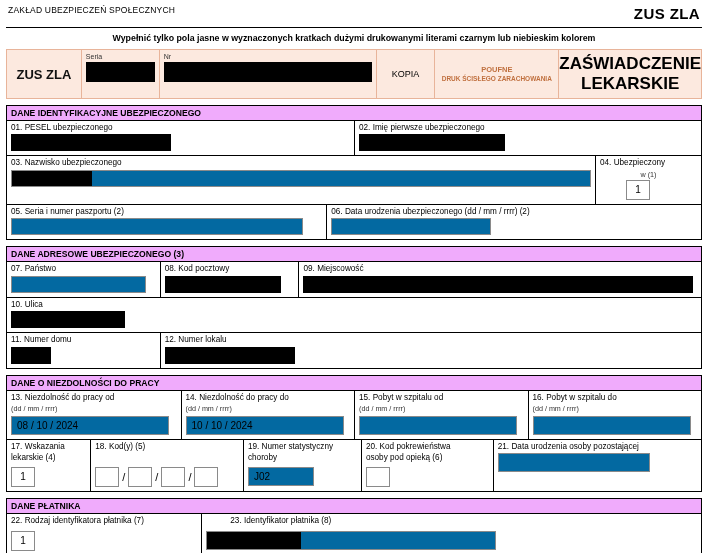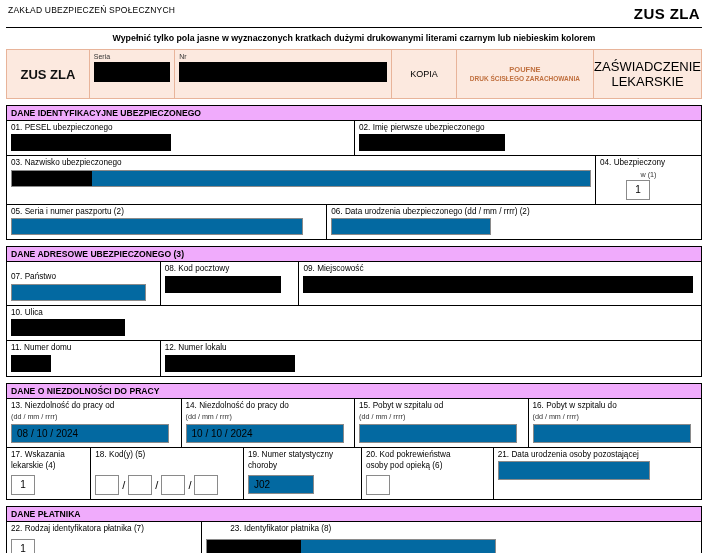--- a/index.html
+++ b/index.html
@@ -23,21 +23,21 @@
   
   .banner{display:flex;border:1px solid #e8b49a;height:48px;background:#fce9df;}
   .bcell{display:flex;align-items:center;position:relative;}
   .b-zla{width:90px;justify-content:center;font-weight:bold;font-size:13px;color:#111;border-right:1px solid #e8b49a;}
   .b-seria{width:84px;border-right:1px solid #e8b49a;padding:3px 4px;flex-direction:column;align-items:flex-start;}
   .b-nr{flex:0 0 208px;border-right:1px solid #e8b49a;padding:3px 4px;flex-direction:column;align-items:flex-start;}
   .b-kopia{width:70px;justify-content:center;border-right:1px solid #e8b49a;font-size:9px;}
   .b-pouf{width:150px;justify-content:center;text-align:center;border-right:1px solid #e8b49a;line-height:1.25;}
   .b-pouf .l1{font-size:7.5px;color:#c0703f;font-weight:bold;}
   .b-pouf .l2{font-size:6.5px;color:#c0703f;font-weight:bold;}
-  .b-zasw{flex:1;justify-content:center;font-weight:normal;font-size:13px;text-align:center;}
+  .b-zasw{flex:1;justify-content:center;font-weight:bold;font-size:17px;text-align:center;}
   .mini-label{font-size:7px;color:#333;margin-bottom:2px;}
   .redacted{background:#000;height:20px;}
 
   
   .section{margin-top:6px;border:1px solid #000;border-bottom:none;}
   .secbar{background:#f0abfc;border-bottom:1px solid #000;font-weight:bold;font-size:8.6px;padding:2px 4px;}
   .rowline{display:flex;border-bottom:1px solid #000;}
   .cell{padding:2px 4px 4px 4px;box-sizing:border-box;position:relative;}
   .cell + .cell{border-left:1px solid #000;}
   .flabel{font-size:8.2px;margin-bottom:2px;line-height:1.15;}
@@ -122,21 +122,21 @@
         <div class="flabel">06. Data urodzenia ubezpieczonego (dd / mm / rrrr) (2)</div>
         <div class="field" style="width:160px;"></div>
       </div>
     </div>
   </div>
 
   <div class="section">
     <div class="secbar">DANE ADRESOWE UBEZPIECZONEGO (3)</div>
 
     <div class="rowline">
-      <div class="cell" style="width:22%;margin-top:8px;">
+      <div class="cell" style="width:22%;">
         <div class="flabel">07. Państwo</div>
         <div class="field" style="width:135px;"></div>
       </div>
       <div class="cell" style="width:20%;">
         <div class="flabel">08. Kod pocztowy</div>
         <div class="field black" style="width:116px;"></div>
       </div>
       <div class="cell flexfill">
         <div class="flabel">09. Miejscowość</div>
         <div class="field black" style="width:390px;"></div>

